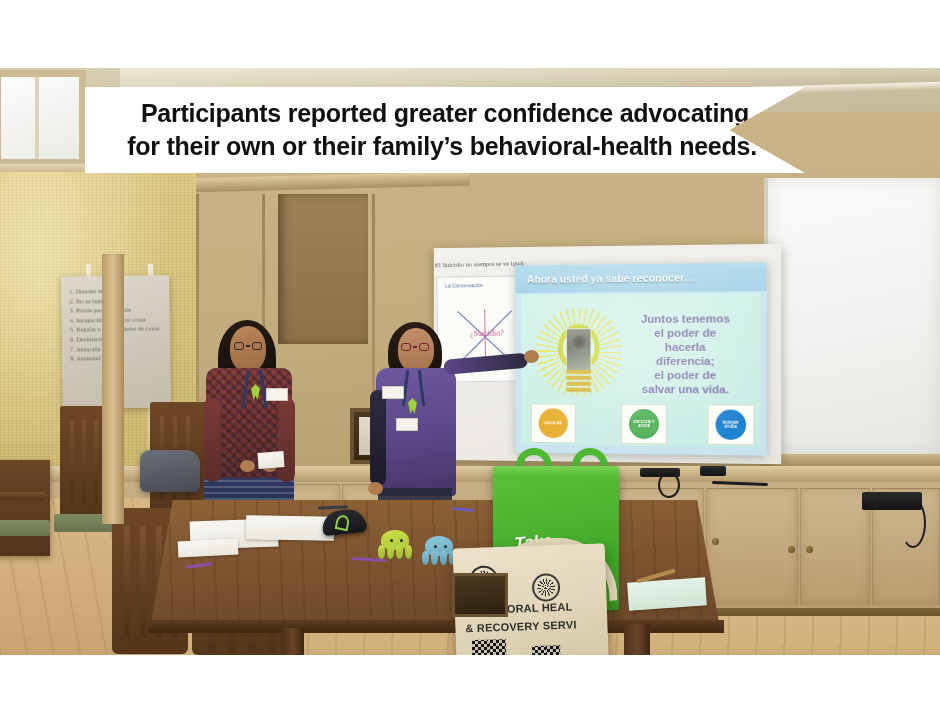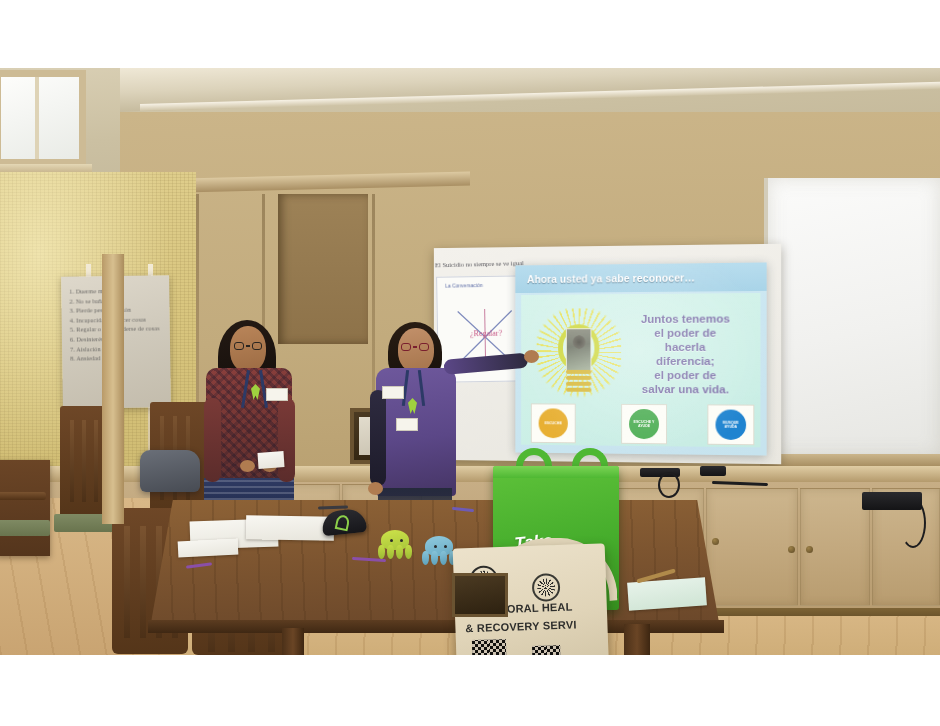--- a/index.html
+++ b/index.html
@@ -610,21 +610,21 @@
 
     <div class="screen-board"></div>
     <div class="wb-note">El Suicidio no siempre se ve igual</div>
     <div class="wb-paper">
       <div class="wb-scrawl-hdr">La Conversación</div>
       <svg class="wb-x" viewBox="0 0 64 64">
         <line x1="4" y1="6" x2="58" y2="58" stroke="#7f8bbd" stroke-width="1.2"></line>
         <line x1="58" y1="6" x2="4" y2="58" stroke="#7f8bbd" stroke-width="1.2"></line>
         <line x1="31" y1="4" x2="31" y2="60" stroke="#c87fa0" stroke-width="1"></line>
       </svg>
-      <div class="wb-scrawl-red" style="position:absolute; left:26px; top:52px;">¿Regalar?</div>
+      <div class="wb-scrawl-red" style="position:absolute; left:26px; top:52px;">¿Suicidio?</div>
     </div>
 
     <div class="slide-proj">
       <div class="slide-hdrbar">
         <span class="slide-hdr-text">Ahora usted ya sabe reconocer…</span>
       </div>
       <div class="slide-body">
 
         <div class="bulb-wrap">
           <div class="bulb-rays"></div>
@@ -838,14 +838,18 @@
       <div class="qr" style="left:16px; top:92px;"></div>
       <div class="qr" style="left:76px; top:100px; width:28px; height:28px;"></div>
     </div>
 
     <div class="paper-sheet" style="left:628px; top:512px; width:78px; height:28px; transform:rotate(-4deg); background:linear-gradient(175deg,#e7f3ea,#cfe4d4);"></div>
     <div class="pen" style="left:636px; top:506px; width:40px; background:#b08a4a; transform:rotate(-16deg); height:4px;"></div>
     <div class="frame-pic2"></div>
 
   </div>
 
+  <div id="banner">
+    <div class="banner-line l1">Participants reported greater confidence advocating</div>
+    <div class="banner-line l2">for their own or their family’s behavioral-health needs.</div>
+  </div>
 
 </div>
 
 </body></html>

